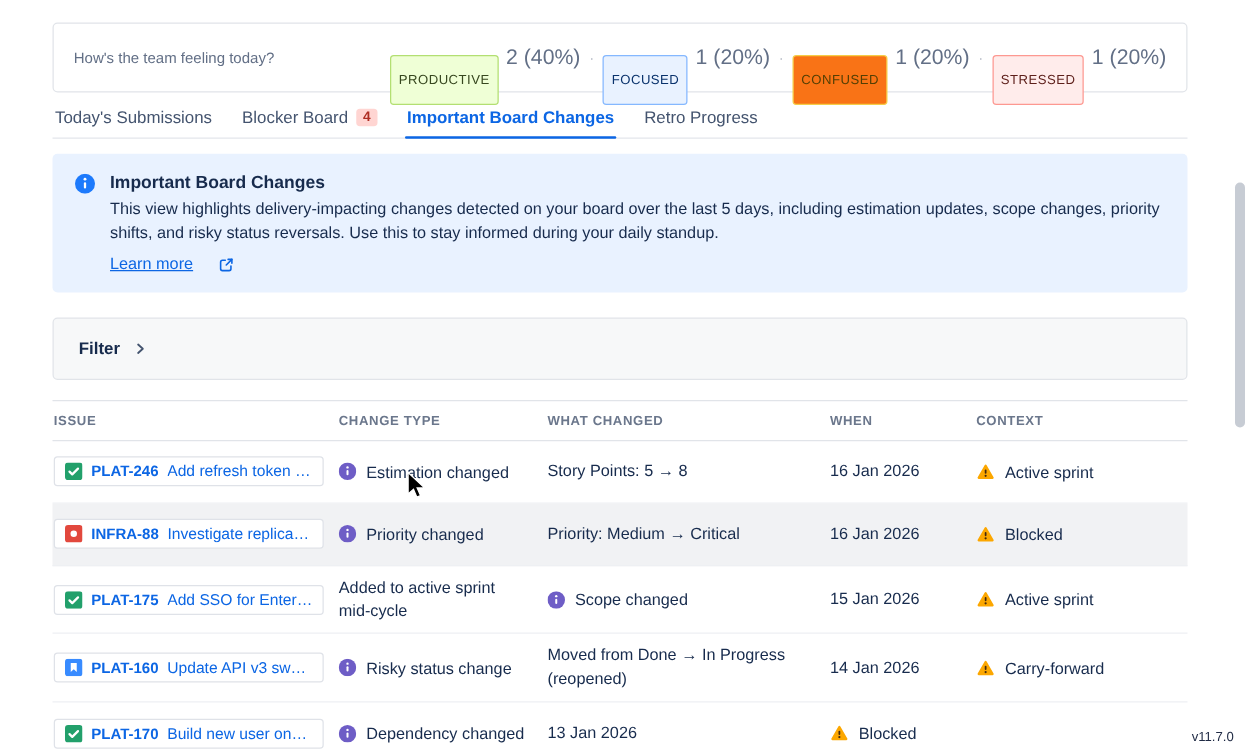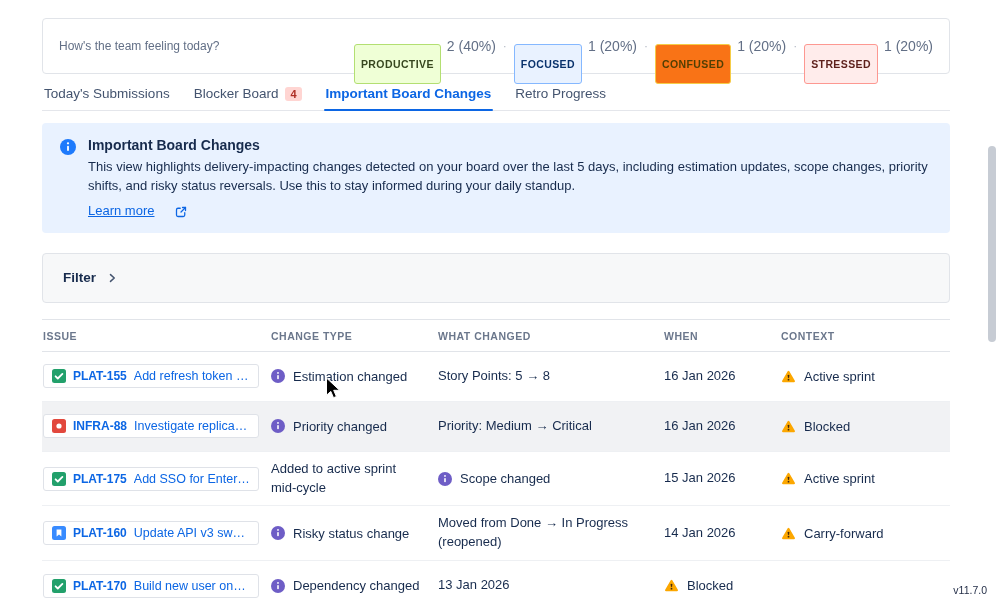--- a/index.html
+++ b/index.html
@@ -14,28 +14,28 @@
   
   .mood-card {
     height:56px; border:1px solid #E1E4E9; border-radius:4px;
     display:flex; align-items:center; justify-content:space-between; padding:0 16px;
     background:#fff;
     gap:19px;
   }
   .mood-q { font-size:12px; color:#626F86; }
   .badges { display:flex; align-items:center; gap:6px; }
   .badge {
-    font-size:10.5px; font-weight:700; letter-spacing:.4px;
+    font-size:10.5px; font-weight:400; letter-spacing:.4px;
     padding:13px 6px; border-radius:3px; border:1px solid transparent; white-space:nowrap;margin-top:36px;
   }
   .b-productive { background:#EFFFD6; border-color:#B3DF72; color:#37471F; }
   .b-focused    { background:#E9F2FF; border-color:#85B8FF; color:#09326C; }
   .b-confused   { background:#f97316; border-color:#F5CD47; color:#533F04; }
   .b-stressed   { background:#FFECEB; border-color:#FD9891; color:#5D1F1A; }
-  .badge-count { font-size:14px; color:#626F86; white-space:nowrap; }
+  .badge-count { font-size:17px; color:#626F86; white-space:nowrap; }
   .sep { color:#B3B9C4; font-size:12px; margin:0 1px; }
 
   
   .tabs { display:flex; gap:20px; margin-top:8px; border-bottom:1px solid #E4E6EB; }
   .tab {
     font-size:13.5px; color:#44546F; padding:4px 2px 9px; cursor:pointer;
     display:flex; align-items:center; gap:7px; position:relative; white-space:nowrap;
   }
   .tab.active { color:#0C66E4; font-weight:700; }
   .tab.active::after {
@@ -166,21 +166,21 @@
 
     <div class="trow">
       <div class="cell">
         <span class="issue-chip">
           <span class="icn">
               <svg width="14" height="14" viewBox="0 0 14 14">
                 <rect width="14" height="14" rx="2.5" fill="#22A06B"></rect>
                 <path d="M3.6 7.3l2.2 2.2 4.6-4.6" stroke="#fff" stroke-width="1.8" fill="none" stroke-linecap="round" stroke-linejoin="round"></path>
               </svg>
             </span>
-          <span class="ikey">PLAT-155</span>
+          <span class="ikey">PLAT-246</span>
           <span class="ititle">Add refresh token rotation</span>
         </span>
       </div>
       <div class="cell">
         <span class="icn">
             <svg width="14" height="14" viewBox="0 0 14 14">
               <circle cx="7" cy="7" r="7" fill="#6E5DC6"></circle>
               <rect x="6.2" y="6" width="1.6" height="4.2" rx="0.8" fill="#fff"></rect>
               <circle cx="7" cy="3.9" r="0.95" fill="#fff"></circle>
             </svg>

